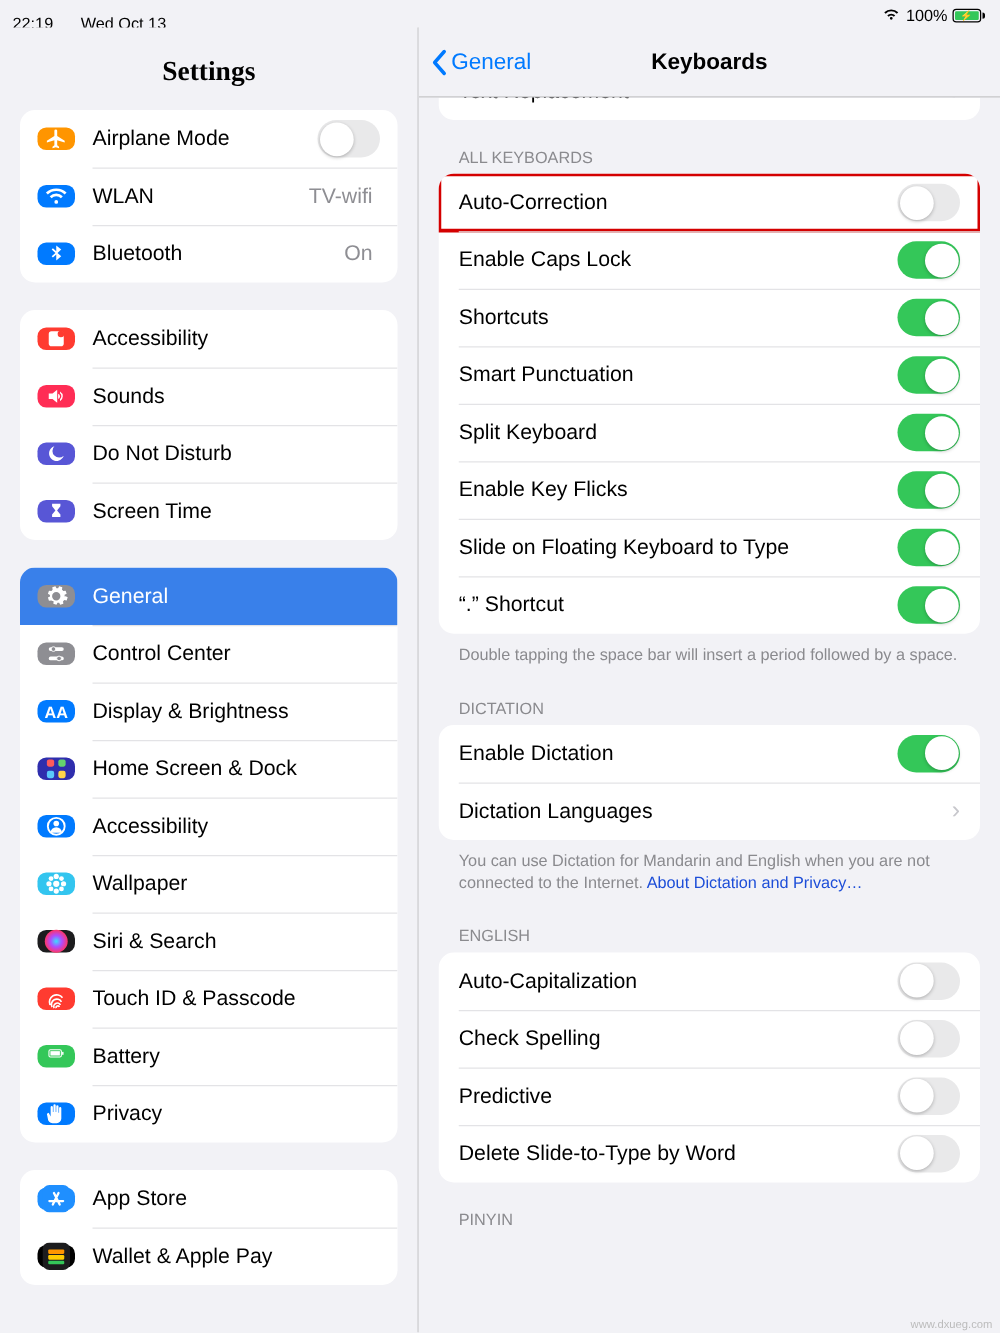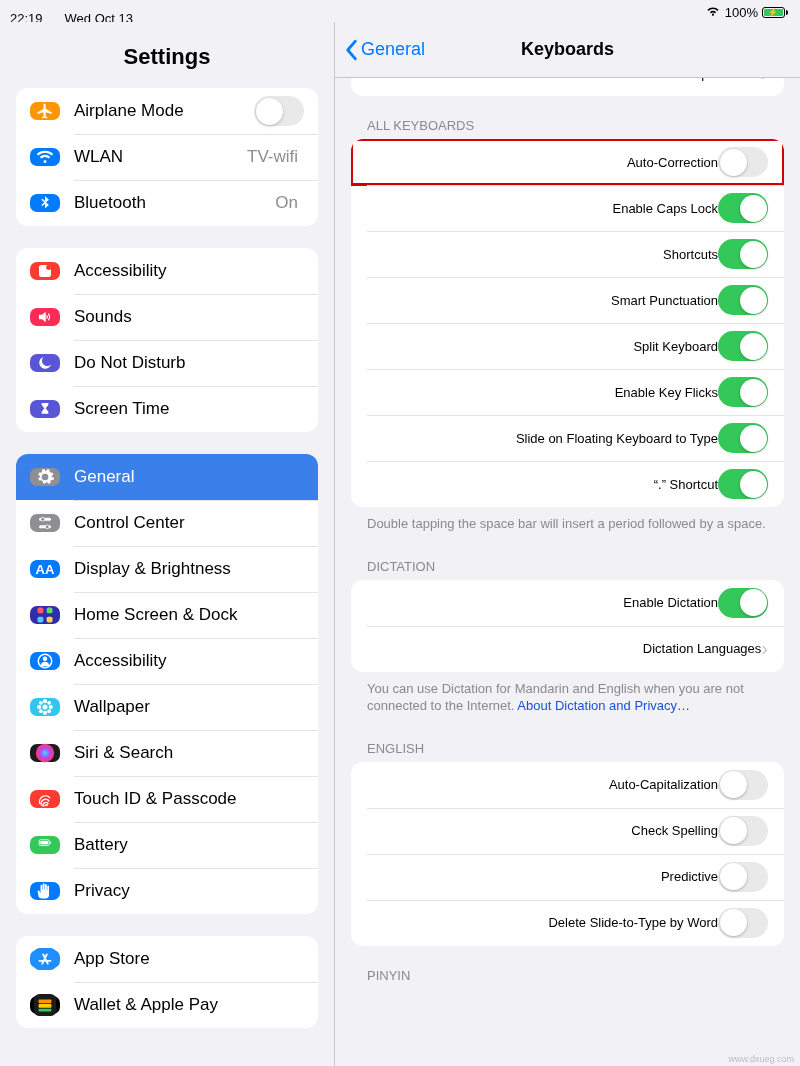--- a/index.html
+++ b/index.html
@@ -22,21 +22,21 @@
     position: relative; padding: 1px;
   }
   .battery-fill { width: 100%; height: 100%; background: #34c759; border-radius: 1px;
     display:flex; align-items:center; justify-content:center; font-size:8px; color:#000;}
   .battery-tip { width: 2px; height: 5px; background: #000; border-radius: 0 2px 2px 0; }
 
   .split { display: flex; height: calc(100% - 22px); }
   .sidebar { width: 335px; border-right: 1px solid #c6c6c8; background:#f2f2f6; overflow:hidden;}
   .detail { flex: 1; background: #f2f2f6; overflow: hidden; position:relative;}
 
-  .sidebar-title { text-align: center; font-size: 22px; font-weight: 700; padding: 22px 12px 18px; }
+  .sidebar-title { text-align: center; font-size: 22px; font-weight: 700; padding: 22px 12px 18px; font-family: Liberation Serif, serif; }
 
   .group { background: #fff; border-radius: 12px; margin: 0 16px 22px; overflow: hidden; }
   .row {
     display: flex; align-items: center; min-height: 46px;
     padding: 0 14px; position: relative;
   }
   .row + .row::before {
     content: ""; position: absolute; left: 58px; right: 0; top: 0;
     height: 1px; background: #e3e3e6;
   }
@@ -85,21 +85,21 @@
   .section-footer a{ color:#1d4ed8; text-decoration:none;}
   .dgroup { background: #fff; border-radius: 12px; margin: 0 16px; overflow: hidden; }
   .drow {
     display: flex; align-items: center; min-height: 46px;
     padding: 0 16px; position: relative;
   }
   .drow + .drow::before {
     content: ""; position: absolute; left: 16px; right: 0; top: 0;
     height: 1px; background: #e3e3e6;
   }
-  .drow .label { flex: 1; font-size: 13px; text-align: right; }
+  .drow .label { flex: 1; font-size: 17px; }
   .chevron { color: #c7c7cc; font-size: 20px; }
   .highlight { outline: 3px solid #d40000; outline-offset: -2px; }
   .truncated-top { margin-top:-28px;} 
 
   .watermark{ position:absolute; bottom:2px; right:6px; font-size:9px; color:#bcbcbc;margin-left:42px;}
 </style>
 </head>
 <body>
 
 <div class="status-bar">

